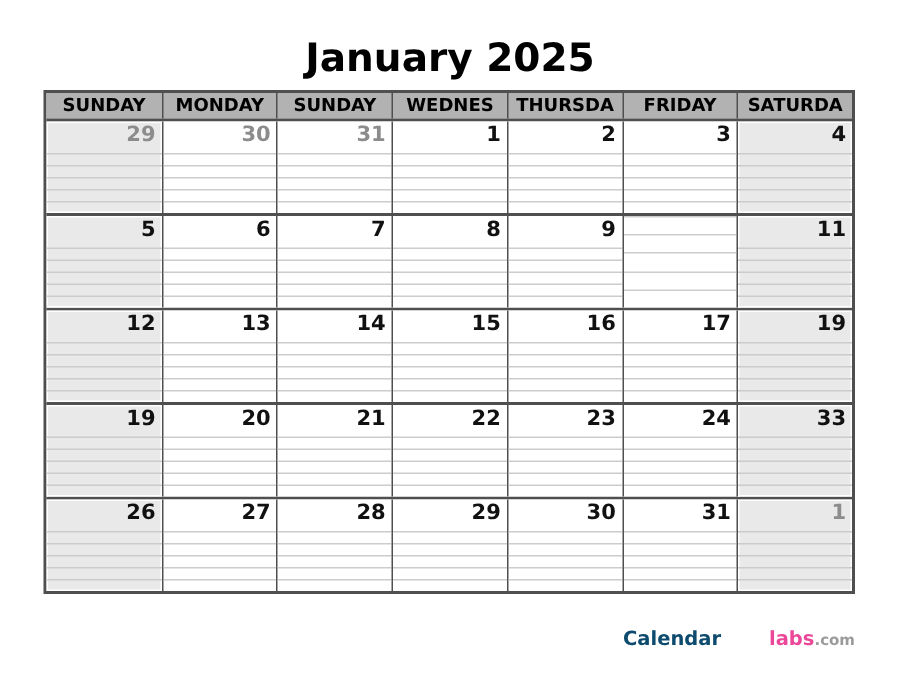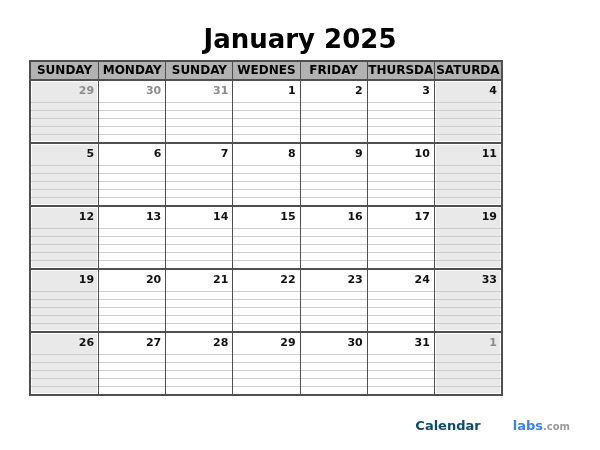--- a/index.html
+++ b/index.html
@@ -16,21 +16,21 @@
     width: 600px;
     text-align: center;
     font-size: 26px;
     font-weight: bold;
     color: #000000;
     letter-spacing: 0px;
   }
   .calendar {
     position: absolute;
     left: 29px; top: 60px;
-    width: 474px;
+    width: 541px;
     border: 2px solid #4f4f4f;
     background: #ffffff;
   }
   .weekday-row {
     display: grid;
     grid-template-columns: repeat(7, 1fr);
     height: 17px;
     background: #b2b2b2;
   }
   .weekday-cell {
@@ -57,21 +57,21 @@
   }
   .day-cell + .day-cell { border-left: 1px solid #4f4f4f; }
   .day-cell.weekend {
     background: #e9e9e9;
     box-shadow: inset 1px 1px 0 #ffffff, inset -1px -1px 0 #ffffff;
   }
   .day-num {
     height: 21px;
     text-align: right;
     padding: 2px 4px 0 0;
-    font-size: 11px;
+    font-size: 14px;
     font-weight: bold;
     color: #111111;
     line-height: 15px;
   }
   .day-cell.adjacent .day-num { color: #8c8c8c; }
   .rule-line {
     flex: 1;
     border-top: 1px solid #cccccc;
   }
   .footer {
@@ -82,36 +82,36 @@
     text-align: right;
   }
   .logo {
     display: inline-block;
     cursor: pointer;
     text-decoration: none;
     font-weight: bold;
     white-space: nowrap;
   }
   .logo-blue  { color: #0c4a6e; font-size: 13px; margin-left: 16px; }
-  .logo-green { color: #3b82f6; font-size: 13px; padding-left: 32px; }
+  .logo-green { color: #ec4899; font-size: 13px; padding-left: 32px; }
   .logo-gray  { color: #9b9b9b; font-size: 10px; }
 </style>
 </head>
 <body>
 
 <div class="title">January 2025</div>
 
 <div class="calendar">
   <div class="weekday-row" id="weekday-row">
       <div class="weekday-cell">SUNDAY</div>
       <div class="weekday-cell">MONDAY</div>
       <div class="weekday-cell">SUNDAY</div>
       <div class="weekday-cell">WEDNES</div>
+      <div class="weekday-cell">THURSDA</div>
       <div class="weekday-cell">FRIDAY</div>
-      <div class="weekday-cell">THURSDA</div>
       <div class="weekday-cell">SATURDA</div>
     </div>
   <div id="weeks-container">
       <div class="week-row">
         <div class="day-cell weekend adjacent">
           <div class="day-num">29</div>
           <div class="rule-line"></div>
           <div class="rule-line"></div>
           <div class="rule-line"></div>
           <div class="rule-line"></div>
@@ -201,21 +201,20 @@
         </div>
         <div class="day-cell">
           <div class="day-num">9</div>
           <div class="rule-line"></div>
           <div class="rule-line"></div>
           <div class="rule-line"></div>
           <div class="rule-line"></div>
           <div class="rule-line"></div>
         </div>
         <div class="day-cell">
-          <div class="day-num">10</div>
           <div class="rule-line"></div>
           <div class="rule-line"></div>
           <div class="rule-line"></div>
           <div class="rule-line"></div>
           <div class="rule-line"></div>
         </div>
         <div class="day-cell weekend">
           <div class="day-num">11</div>
           <div class="rule-line"></div>
           <div class="rule-line"></div>

